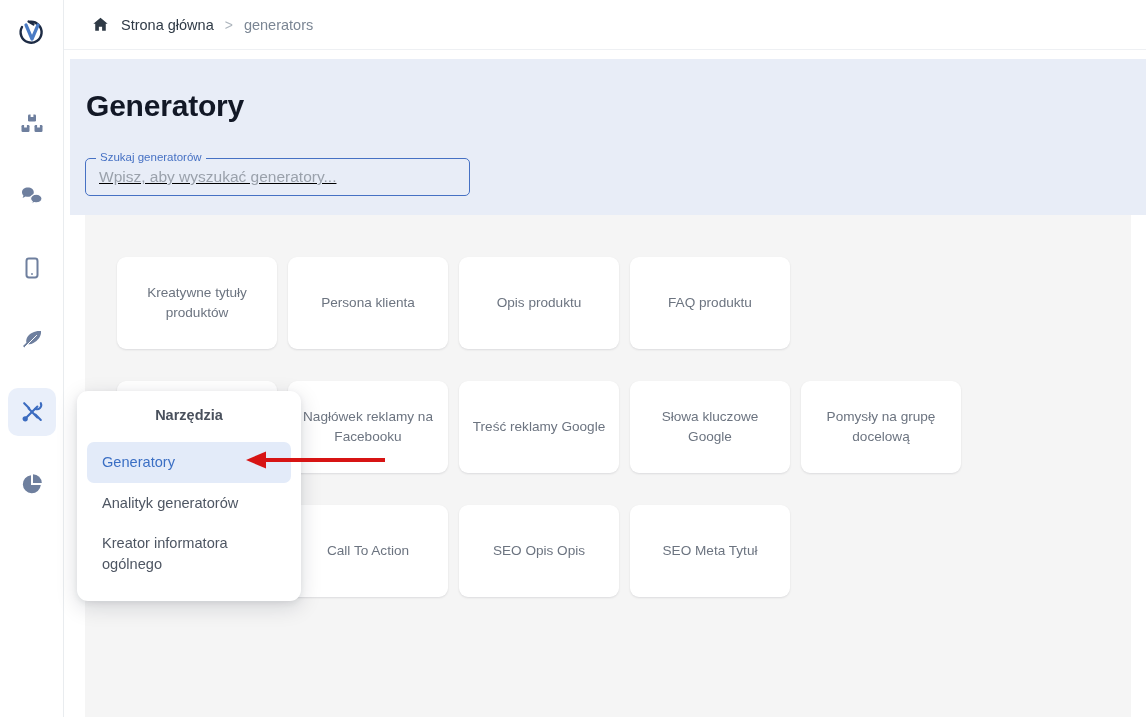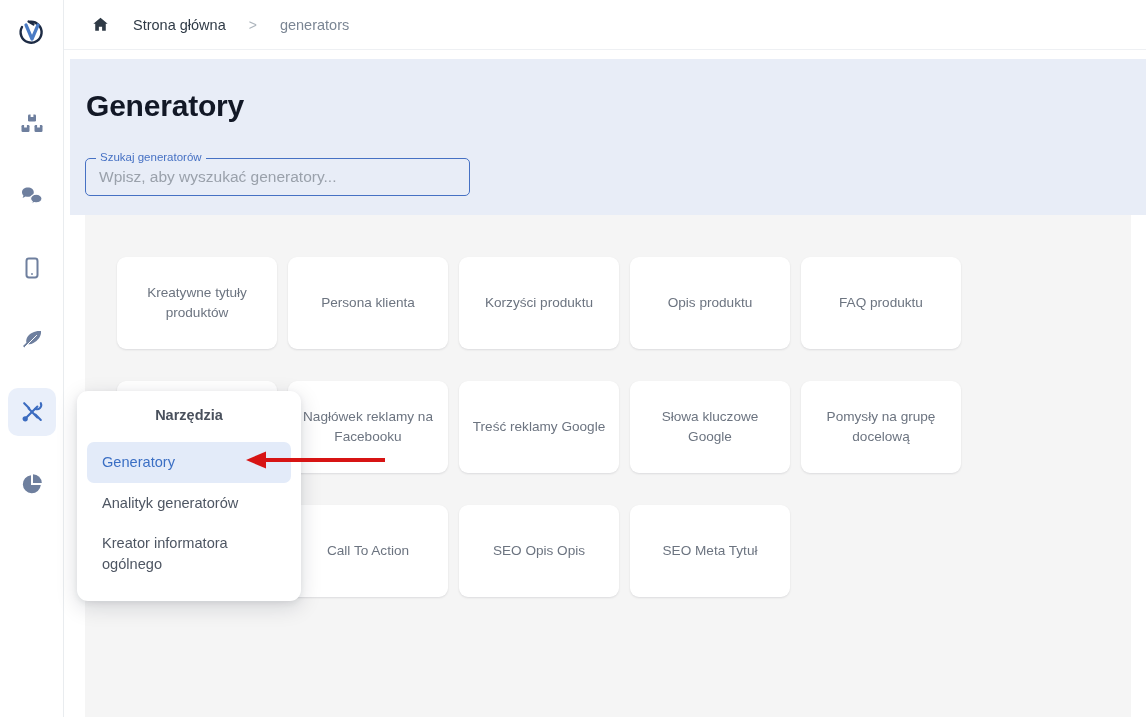--- a/index.html
+++ b/index.html
@@ -35,21 +35,20 @@
   .rail-item svg { display: block; }
 
   
   .crumbbar {
     position: absolute; left: 64px; top: 0;
     width: 1082px; height: 50px;
     background: #ffffff;
     display: flex; align-items: center;
     padding-left: 28px;
     border-bottom: 1px solid #eef0f3;
-    gap: 12px;
   }
   .crumb-home-icon { display: flex; align-items: center; margin-right: 12px; }
   .crumb-link {
     font-size: 14.5px; color: #2f3a46; cursor: pointer;
     white-space: nowrap;
   }
   .crumb-sep { font-size: 14px; color: #adb5bd; margin: 0 11px; }
   .crumb-current { font-size: 14.5px; color: #7b8694; white-space: nowrap; }
 
   
@@ -66,20 +65,21 @@
   .search-wrap {
     position: absolute; left: 15px; top: 99px;
     width: 385px; height: 38px;
   }
   .search-box {
     width: 100%; height: 100%;
     border: 1.6px solid #4671c4; border-radius: 5px;
     background: transparent;
     display: flex; align-items: center;
     padding: 0 13px;
+    text-decoration: underline;
   }
   .search-input {
     border: 0; outline: 0; background: transparent;
     font-family: "Liberation Sans", sans-serif;
     font-size: 15.5px; color: #4a5260; width: 100%;
   }
   .search-input::placeholder { color: #9aa1ab; opacity: 1; }
   .search-legend {
     position: absolute; left: 11px; top: -7px;
     background: #e8edf7; padding: 0 4px;
@@ -233,21 +233,20 @@
       <span class="search-legend">Szukaj generatorów</span>
     </div>
   </section>
 
   <main class="content">
 
     <div class="section">
       <div class="card-row">
         <div class="card">Kreatywne tytuły produktów</div>
         <div class="card">Persona klienta</div>
-        <div class="card">Korzyści produktu</div>
         <div class="card">Opis produktu</div>
         <div class="card">FAQ produktu</div>
       </div>
     </div>
 
     <div class="section">
       <div class="card-row">
         <div class="card"></div>
         <div class="card">Nagłówek reklamy na Facebooku</div>
         <div class="card">Treść reklamy Google</div>

